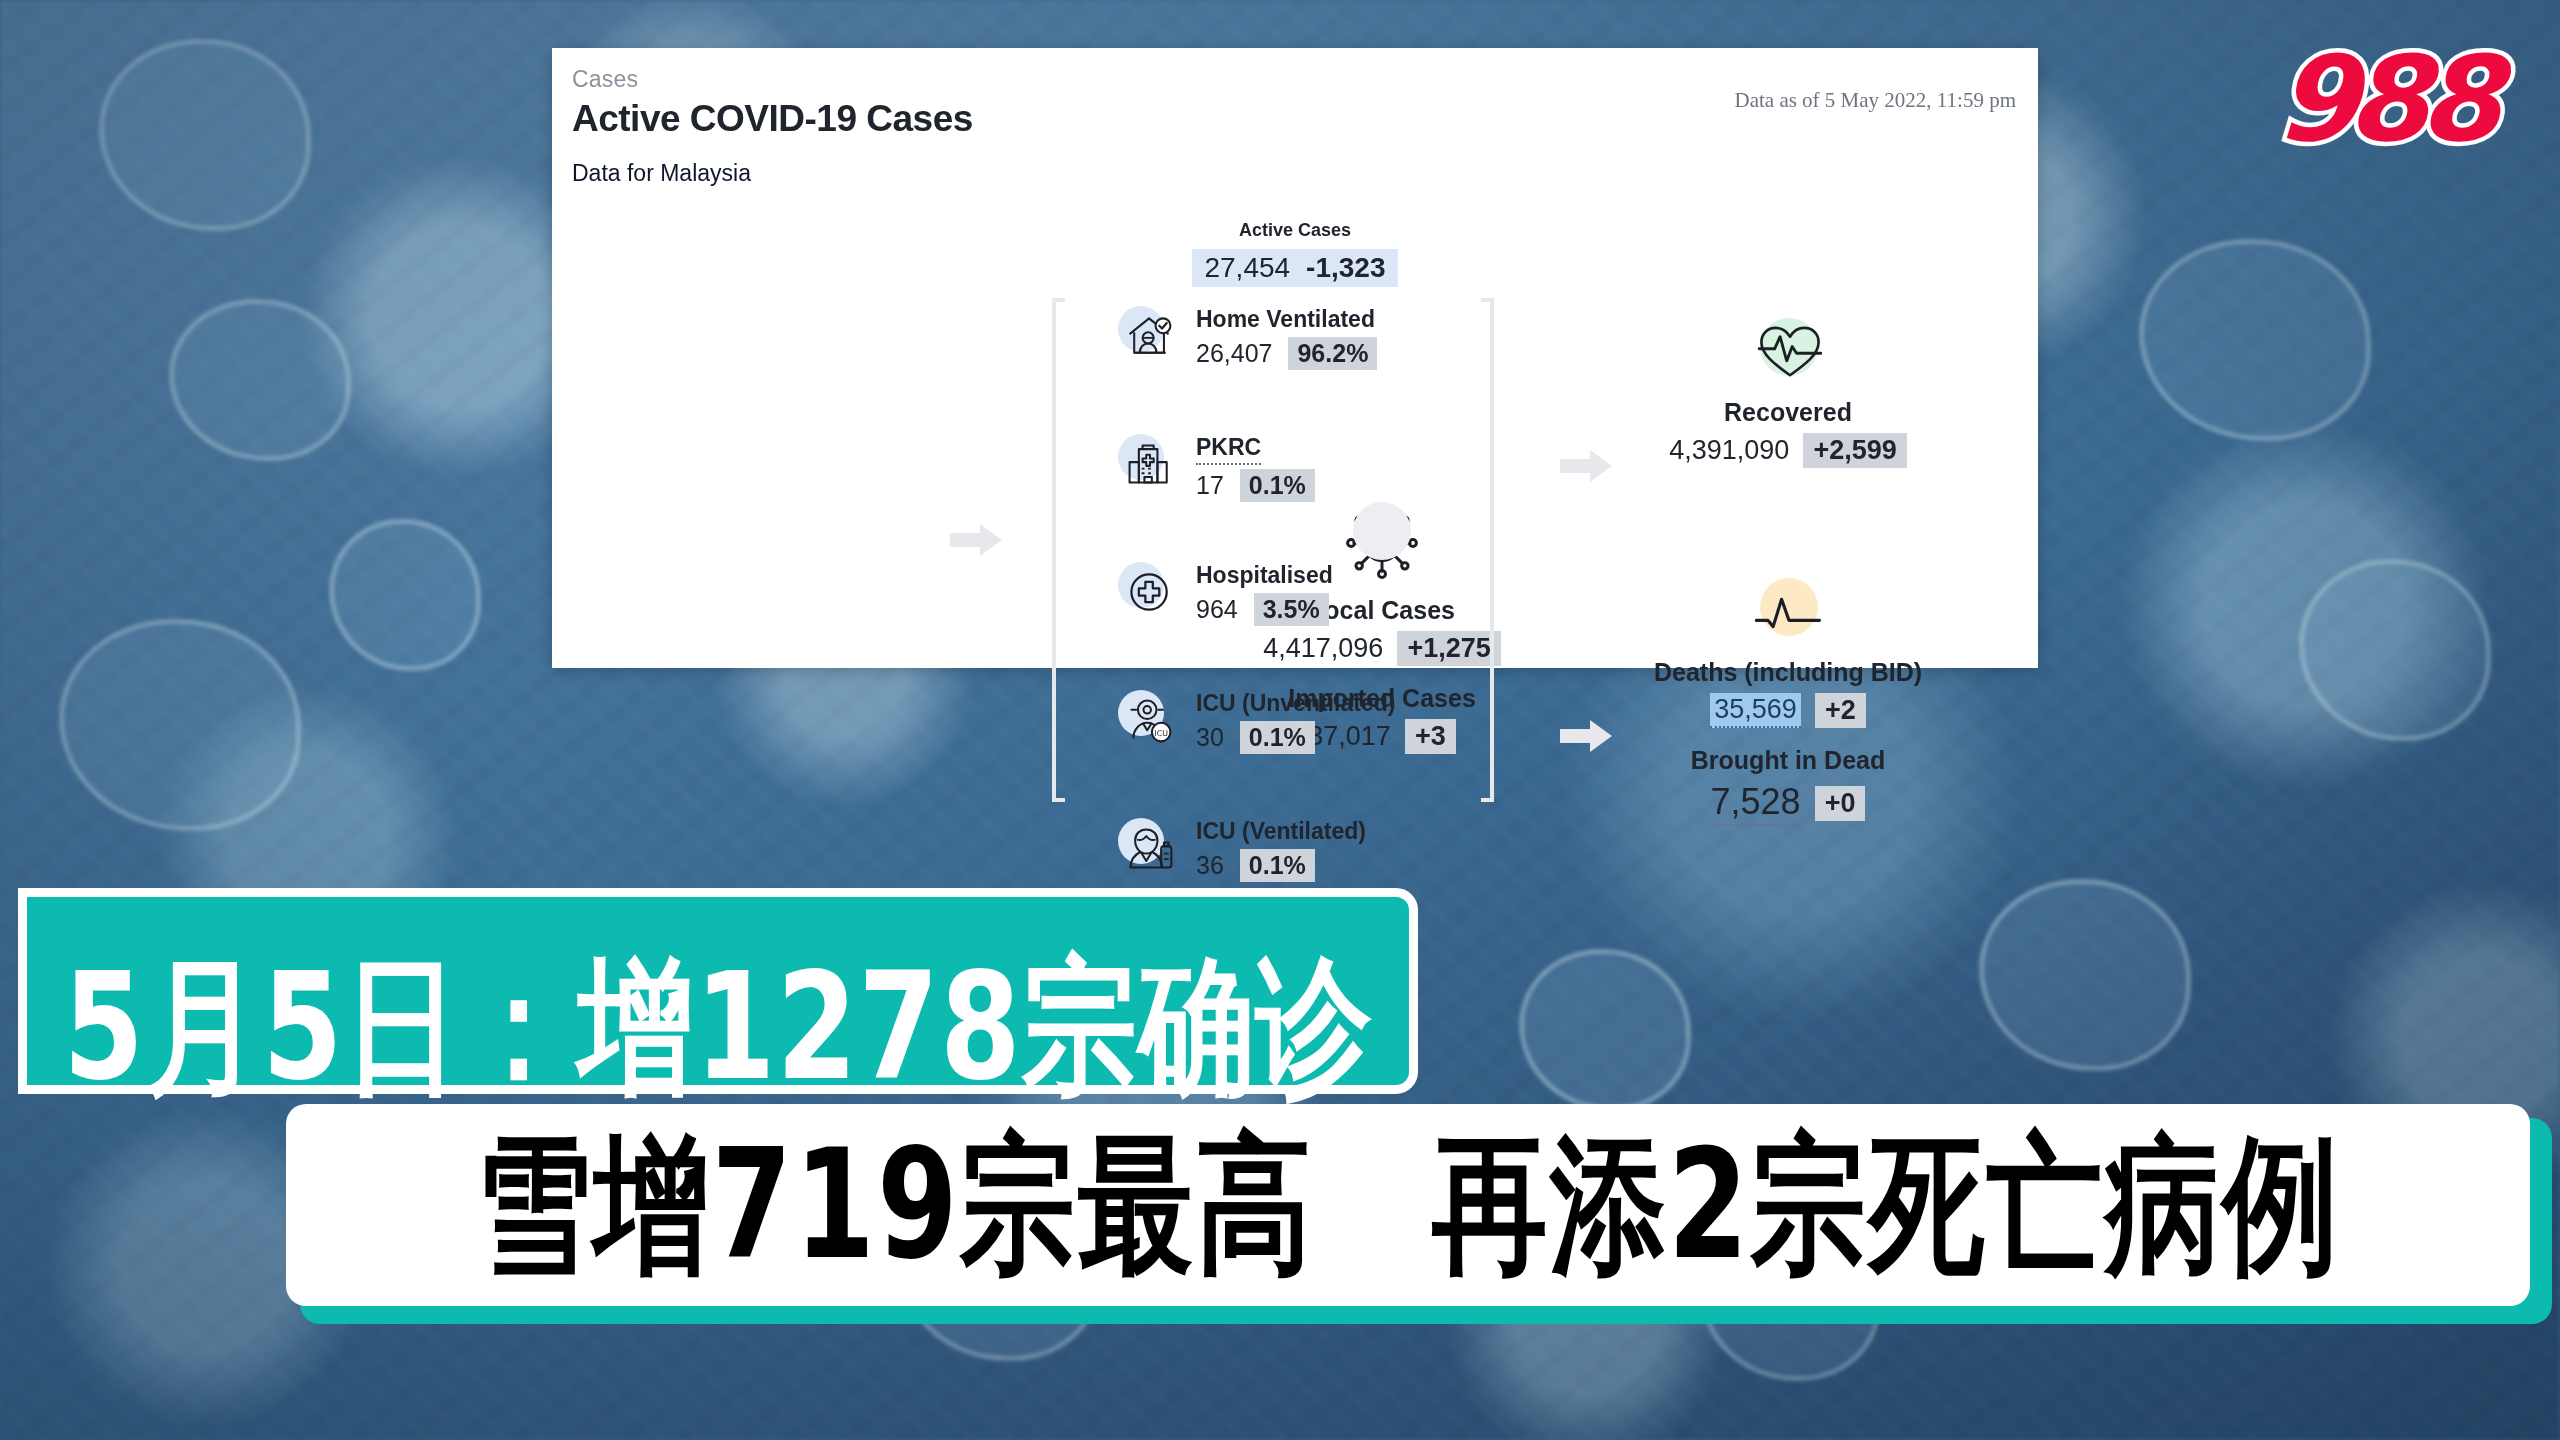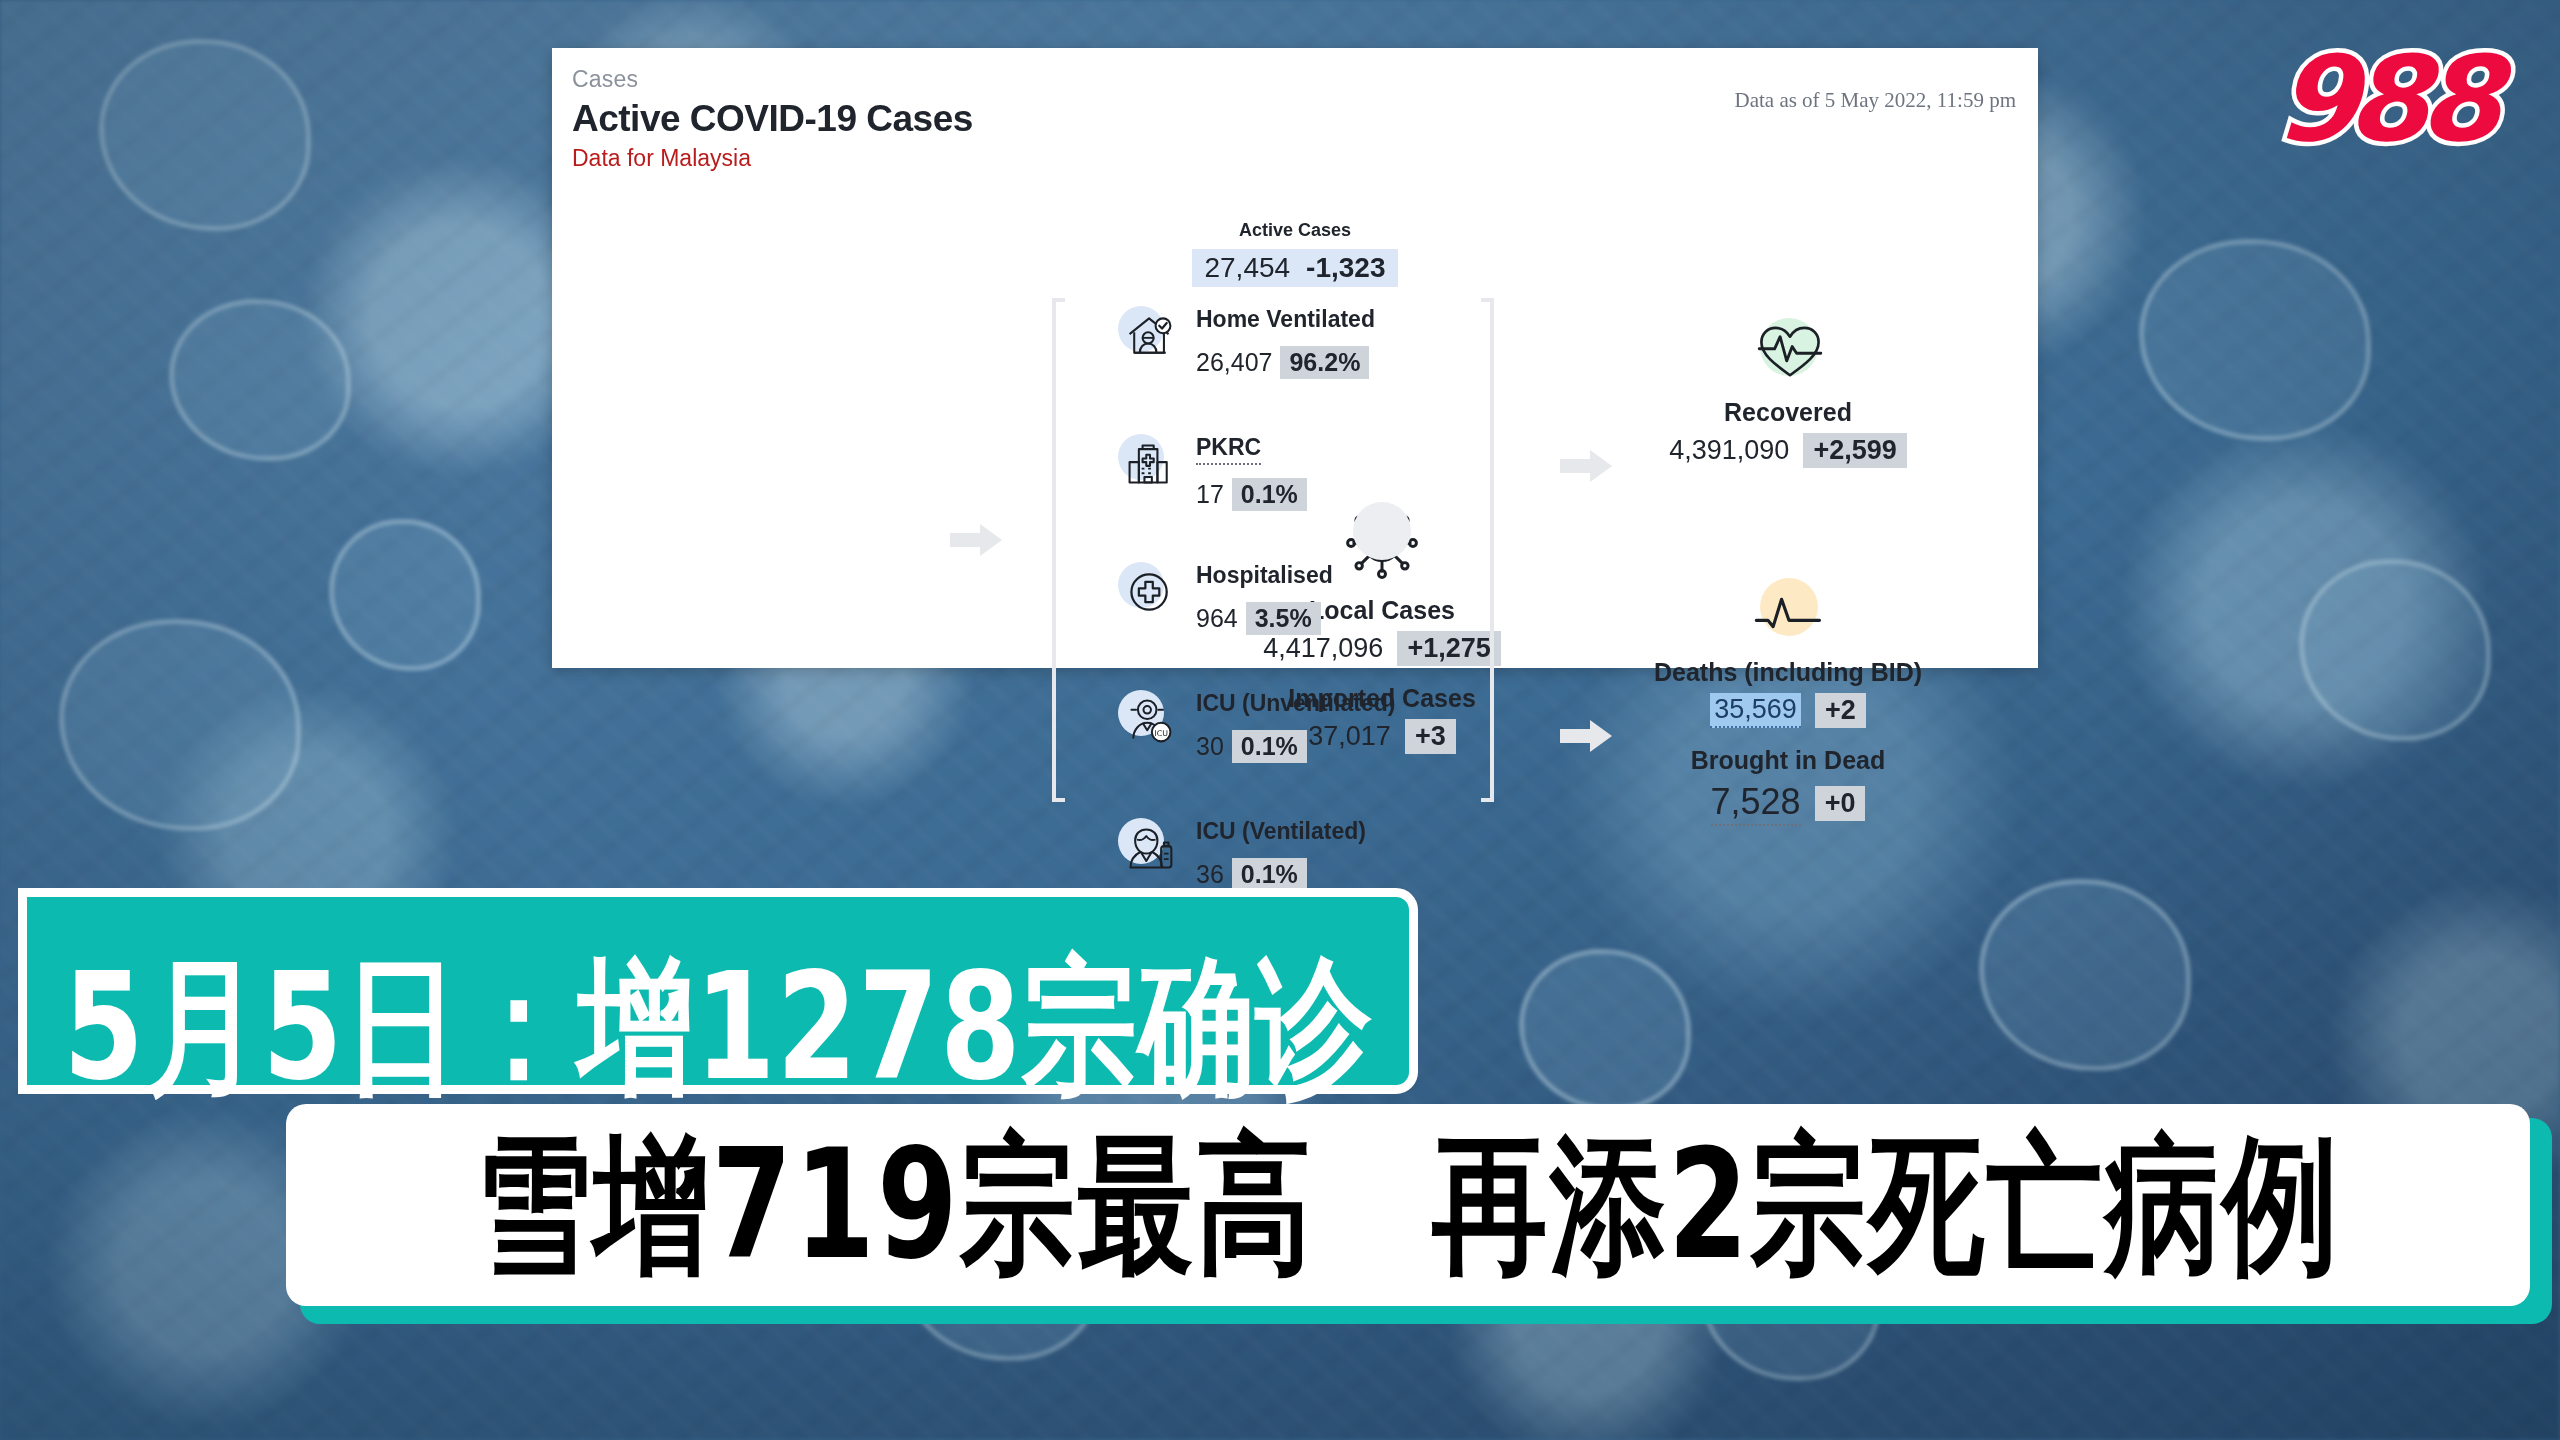--- a/index.html
+++ b/index.html
@@ -65,21 +65,21 @@
   #card {
     position: absolute;
     left: 552px; top: 48px;
     width: 1486px; height: 620px;
     background: #ffffff;
     box-shadow: 0 3px 14px rgba(0,0,0,0.22);
   }
   .card-head { position: absolute; left: 20px; top: 18px; }
   .eyebrow { font-size: 23px; color: #8b929c; letter-spacing: .2px; }
   .title { font-size: 37px; font-weight: bold; color: #20252d; margin-top: 5px; letter-spacing: -.5px; }
-  .subtitle { font-size: 23px; color: #b91c1c; margin-top: 5px; }
+  .subtitle { font-size: 23px; color: #0f172a; margin-top: 20px; }
   .asof {
     position: absolute; right: 22px; top: 40px;
     font-size: 21px; color: #6d7480; font-family: Liberation Serif, serif;
   }
 
   
   #active-block {
     position: absolute; left: 0; right: 0; top: 172px;
     text-align: center;
   }
@@ -99,21 +99,21 @@
   }
   .metric-ico .halo {
     position: absolute; left: 0; top: 2px;
     width: 46px; height: 46px; border-radius: 50%;
     background: #dbe7f7;
   }
   .metric-ico svg { position: absolute; left: 6px; top: 6px; }
   .metric-txt { padding-top: 2px; }
   .metric-name { font-size: 23px; font-weight: bold; color: #20252d; white-space: nowrap; }
   .metric-name.dotted { border-bottom: 2px dotted #6a717c; display: inline-block; padding-bottom: 2px; }
-  .metric-vals { display: flex; align-items: center; gap: 8px; margin-top: 13px; }
+  .metric-vals { display: flex; align-items: center; gap: 16px; margin-top: 4px; }
   .metric-num { font-size: 25px; color: #20252d; }
   .metric-pct {
     font-size: 25px; font-weight: bold; color: #20252d;
     background: #cfd3da; padding: 2px 9px;
   }
 
   
   #left-group { position: absolute; left: 620px; top: 452px; width: 420px; text-align: center; }
   #left-group .virus-wrap { position: relative; width: 86px; height: 86px; margin: 0 auto 10px; }
   #left-group .virus-wrap .halo {

